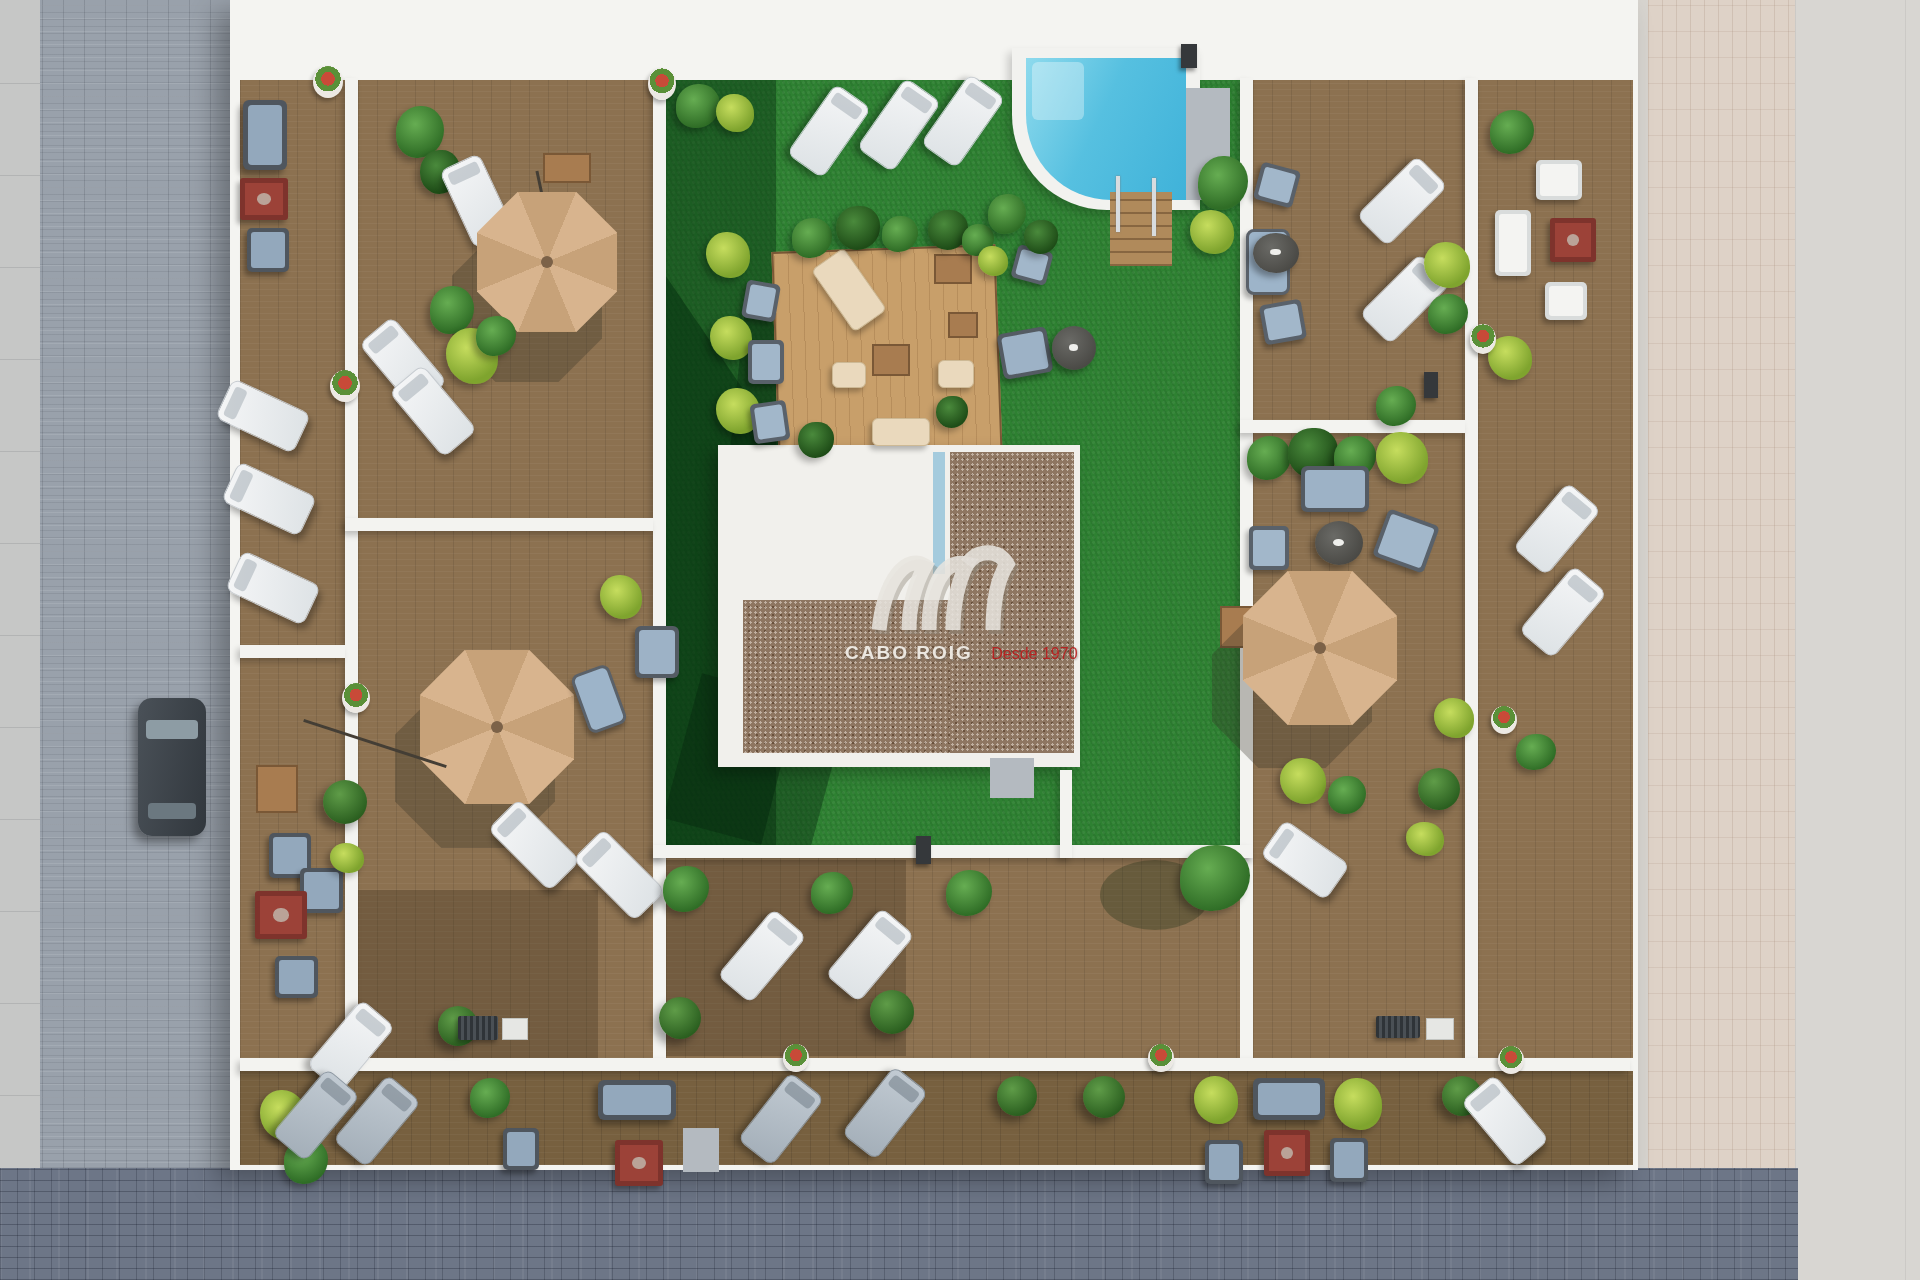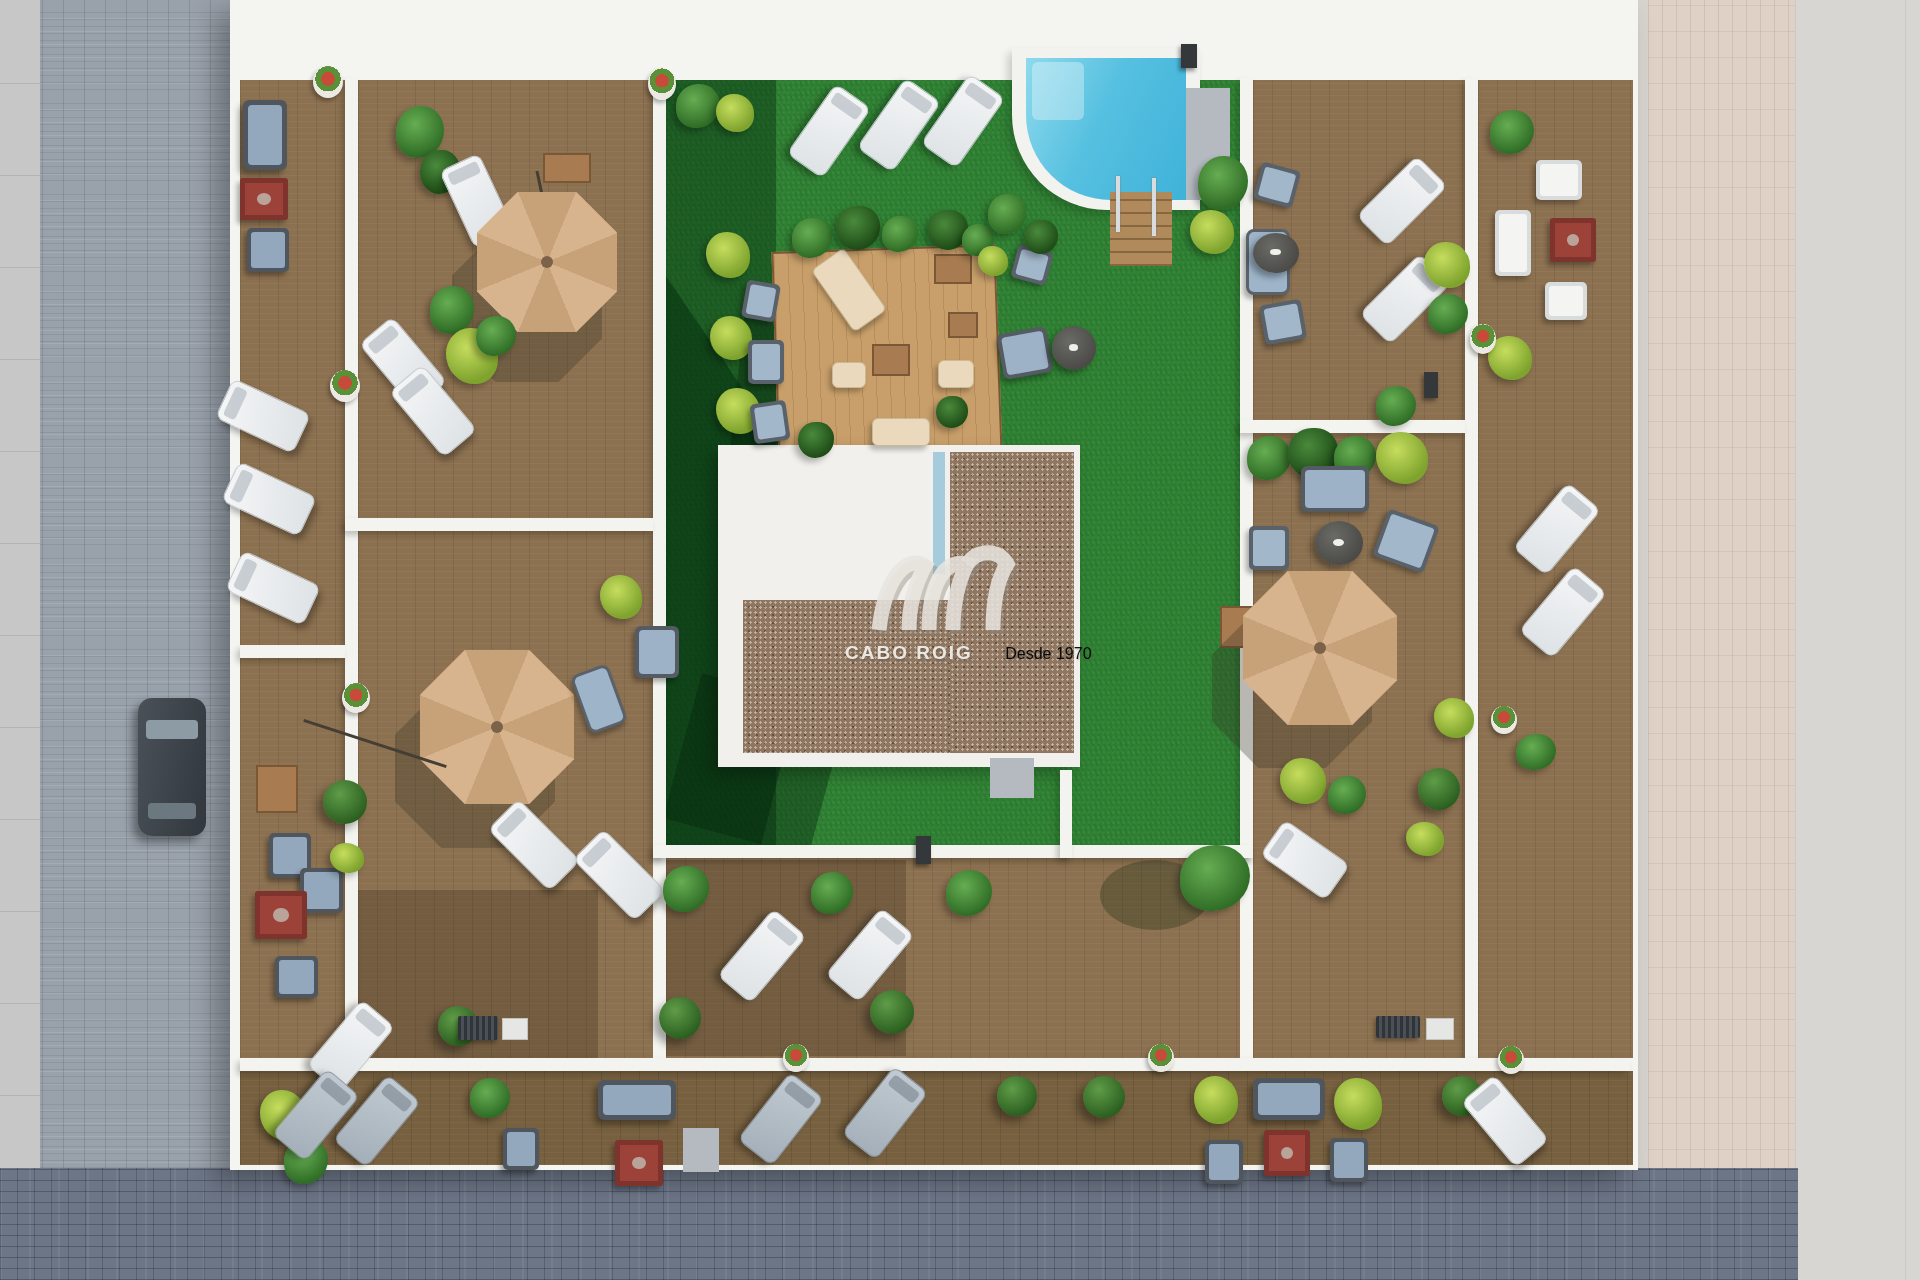--- a/index.html
+++ b/index.html
@@ -93,21 +93,21 @@
   .acw{background:#e6e7e4;border:1px solid #c2c4c0;box-sizing:border-box;}
   .post{background:#35383b;box-shadow:-2px 3px 4px rgba(0,0,0,.4);}
   .car{background:linear-gradient(100deg,#4a5158,#31373d);border-radius:14px;box-shadow:-5px 6px 10px rgba(0,0,0,.4);}
   .car::before{content:'';position:absolute;left:12%;top:16%;width:76%;height:14%;background:#8d9ca4;border-radius:4px;}
   .car::after{content:'';position:absolute;left:14%;bottom:12%;width:72%;height:12%;background:#6b7880;border-radius:4px;}
 
   
   .watermark{z-index:50;opacity:.92;pointer-events:none;}
   .wm-text{margin-top:2px;white-space:nowrap;}
   .wm-brand{font-weight:700;font-size:19px;letter-spacing:2px;color:#f2efe9;text-shadow:1px 2px 2px rgba(90,80,70,.55);}
-  .wm-tagline{font-size:16px;margin-left:28px;color:#000000;text-shadow:1px 1px 2px rgba(90,80,70,.5);}
+  .wm-tagline{font-size:16px;margin-left:14px;color:#b91c1c;text-shadow:1px 1px 2px rgba(90,80,70,.5);}
 </style>
 </head>
 <body>
 
 <div id="scene">
   <div class="obj watermark" style="left:845px;top:540px;width:360px;height:150px;">
     <svg width="160" height="100" viewBox="0 0 160 100" style="display:block;margin-left:18px;">
       <g fill="none" stroke="#8f877b" stroke-opacity="0.45" stroke-width="15" transform="translate(3,4)">
         <path d="M16 90 C22 38 44 14 62 26 C50 48 46 70 46 90"></path>
         <path d="M66 90 C66 48 80 18 104 24 C94 44 90 66 90 90"></path>

